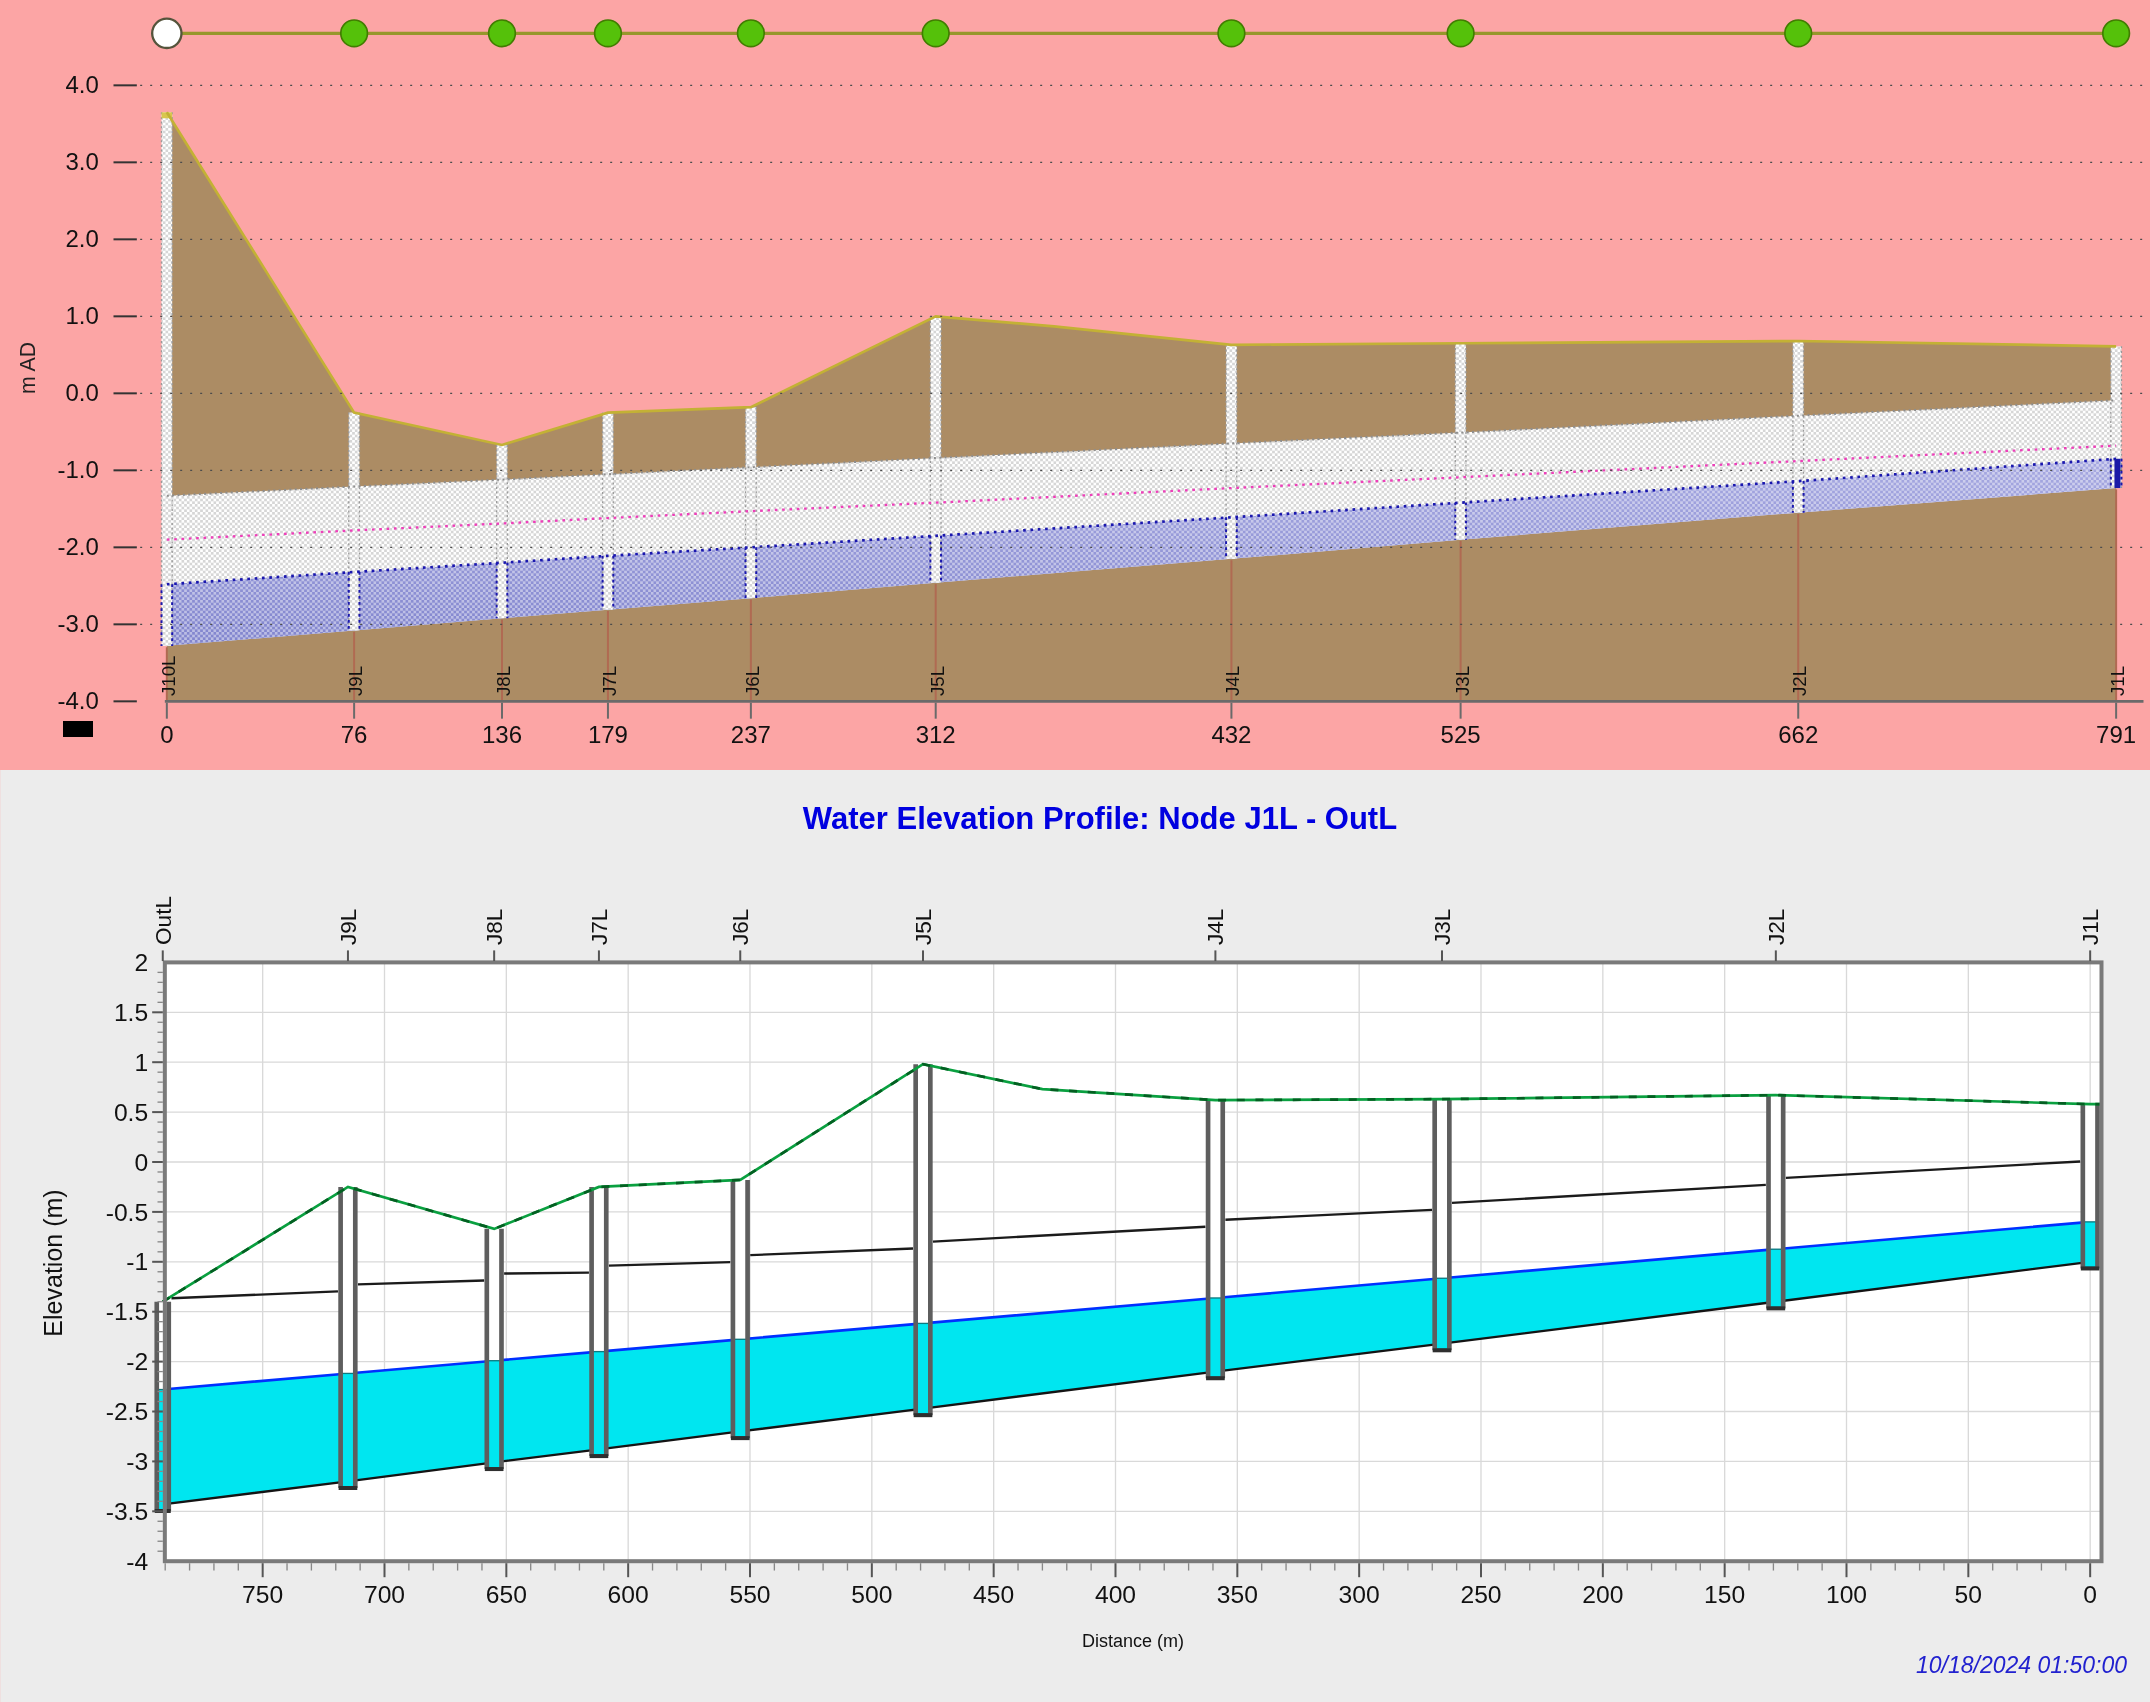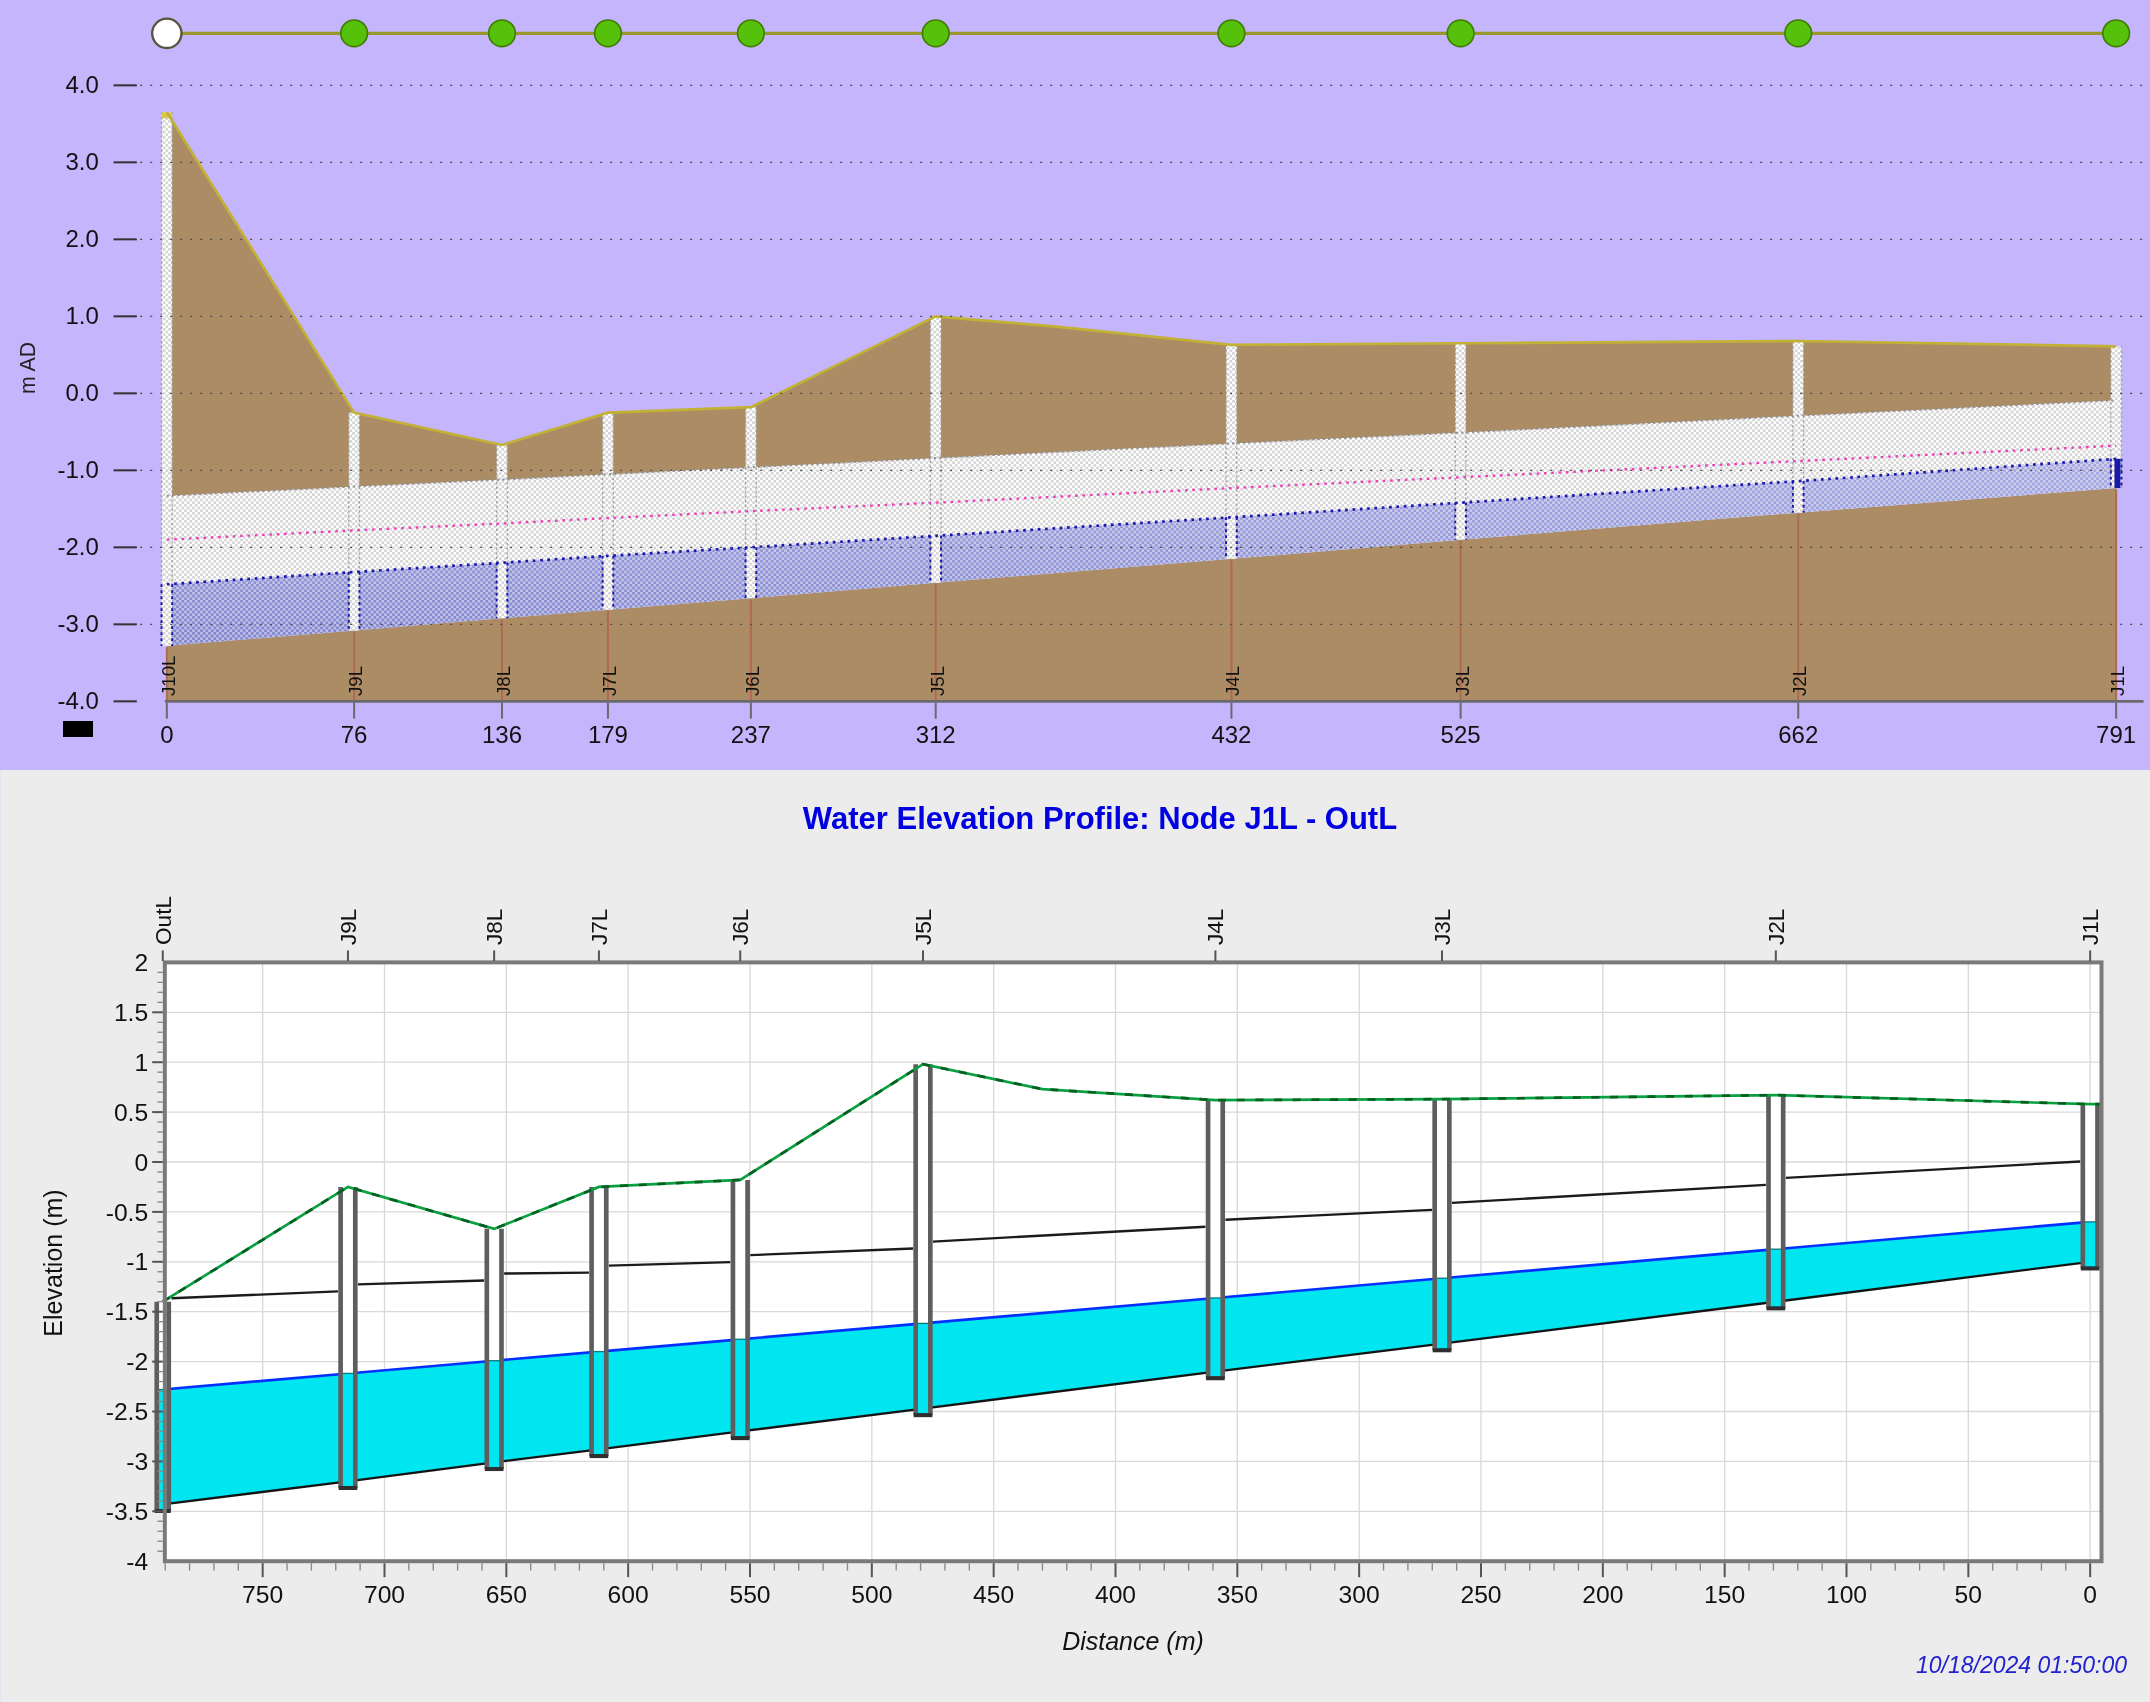--- a/index.html
+++ b/index.html
@@ -1,24 +1,24 @@
 <!DOCTYPE html>
 <html style="font-size:10.7px"><head>
 <meta charset="utf-8">
 <style>
   html,body{margin:0;padding:0;background:#fff;}
-  .page{position:relative;width:2151px;height:1702px;background:#c4b5fd;
+  .page{position:relative;width:2151px;height:1702px;background:#fca5a5;
         font-family:"Liberation Sans",sans-serif;overflow:hidden;}
   svg text{font-family:"Liberation Sans",sans-serif;fill:#111;}
   #scene{position:absolute;left:0;top:0;}
   .overlay{position:absolute;white-space:nowrap;color:#111;}
   #title-label{font-size:31px;font-weight:bold;transform:translate(-50%,-50%);}
   #mad-label{font-size:21.3px;transform:translate(-50%,-50%) rotate(-90deg);color:#222;}
   #elev-label{font-size:25px;transform:translate(-50%,-50%) rotate(-90deg);}
-  #dist-label{font-size:25px;transform:translate(-50%,-50%);font-style:italic;}
+  #dist-label{font-size:18px;transform:translate(-50%,-50%);}
   #timestamp{font-size:23px;font-style:italic;transform:translate(-100%,0);}
   #legend-swatch{position:absolute;background:#000;}
 </style>
 </head>
 <body>
 
 <div class="page">
 
   <svg id="scene" width="2151" height="1702" viewBox="0 0 3226 2553">
     <defs>

